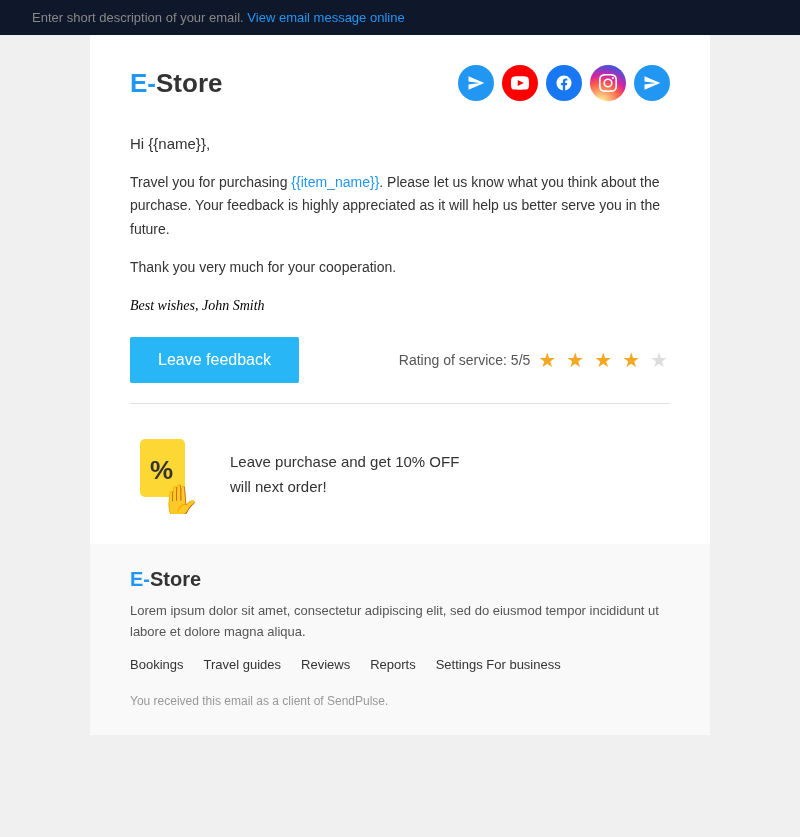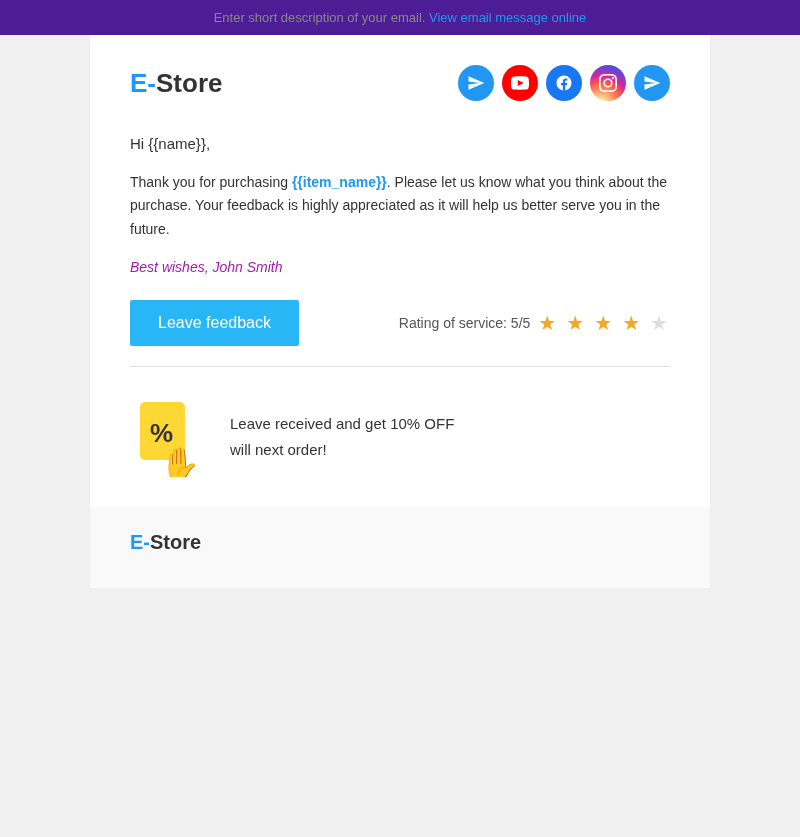--- a/index.html
+++ b/index.html
@@ -5,23 +5,22 @@
     * { box-sizing: border-box; margin: 0; padding: 0; }
     body {
       background: #f0f0f0;
       font-family: Arial, sans-serif;
       font-size: 14px;
       color: #333;
       min-height: 837px;
     }
 
     .top-bar {
-      text-align: center;
       padding: 10px 32px;
-      background: #4c1d95;
+      background: #0f172a;
       font-size: 13px;
       color: #888;
     }
 
     .top-bar a {
       color: #2196f3;
       text-decoration: none;
     }
 
     .email-container {
@@ -78,31 +77,32 @@
       margin-bottom: 14px;
     }
 
     .body-text .greeting {
       font-weight: normal;
       font-size: 15px;
     }
 
     .body-text .variable {
       color: #2196f3;
-      font-weight: bold;
+      font-weight: normal;
     }
 
     .body-text a {
       color: #2196f3;
       text-decoration: none;
     }
 
     .body-text .signature {
-      color: #a21caf;
+      color: #000000;
       font-style: italic;
+      font-family: Liberation Serif, serif;
     }
 
     .action-row {
       display: flex;
       align-items: center;
       justify-content: space-between;
       margin: 20px 0 10px 0;
     }
 
     .leave-feedback-btn {
@@ -260,22 +260,23 @@
         <svg width="18" height="18" viewBox="0 0 24 24" fill="white">
             <path d="M2.01 21L23 12 2.01 3 2 10l15 2-15 2z"></path>
           </svg>
       </div>
     </div>
   </div>
 
   <div class="body-text">
     <p class="greeting">Hi {{name}},</p>
     <p>
-      <span>Thank you for purchasing </span><span class="variable">{{item_name}}</span><span>. Please let us know what you think about the purchase. Your feedback is highly appreciated as it will help us better serve you in the future.</span>
+      <span>Travel you for purchasing </span><span class="variable">{{item_name}}</span><span>. Please let us know what you think about the purchase. Your feedback is highly appreciated as it will help us better serve you in the future.</span>
     </p>
+    <p>Thank you very much for your cooperation.</p>
     <p class="signature">Best wishes, John Smith</p>
   </div>
 
   <div class="action-row">
     <button class="leave-feedback-btn">Leave feedback</button>
     <div class="rating-section">
       <span class="rating-text">Rating of service: 5/5</span>
       <span class="stars">★</span>
       <span class="stars">★</span>
       <span class="stars">★</span>
@@ -292,26 +293,35 @@
       <svg width="80" height="80" viewBox="0 0 80 80" xmlns="http://www.w3.org/2000/svg">
 
         <rect x="10" y="5" width="45" height="58" rx="5" ry="5" fill="#fdd835"></rect>
 
         <text x="20" y="45" font-size="26" font-weight="bold" fill="#333">%</text>
 
         <text x="30" y="78" font-size="32">✋</text>
       </svg>
     </div>
     <div class="promo-text">
-      <span>Leave received and </span><strong>get 10% OFF</strong><br>
+      <span>Leave purchase and </span><strong>get 10% OFF</strong><br>
       <span>will next order!</span>
     </div>
   </div>
 
 </div>
 
 <div class="footer">
   <div class="footer-logo">
     <span class="e">E-</span><span>Store</span>
   </div>
+  <p class="footer-desc">Lorem ipsum dolor sit amet, consectetur adipiscing elit, sed do eiusmod tempor incididunt ut labore et dolore magna aliqua.</p>
+  <div class="footer-nav">
+    <a>Bookings</a>
+    <a>Travel guides</a>
+    <a>Reviews</a>
+    <a>Reports</a>
+    <a>Settings For business</a>
+  </div>
   <div class="footer-bottom">
+    <span>You received this email as a client of SendPulse.</span>
   </div>
 </div>
 
 </body></html>

